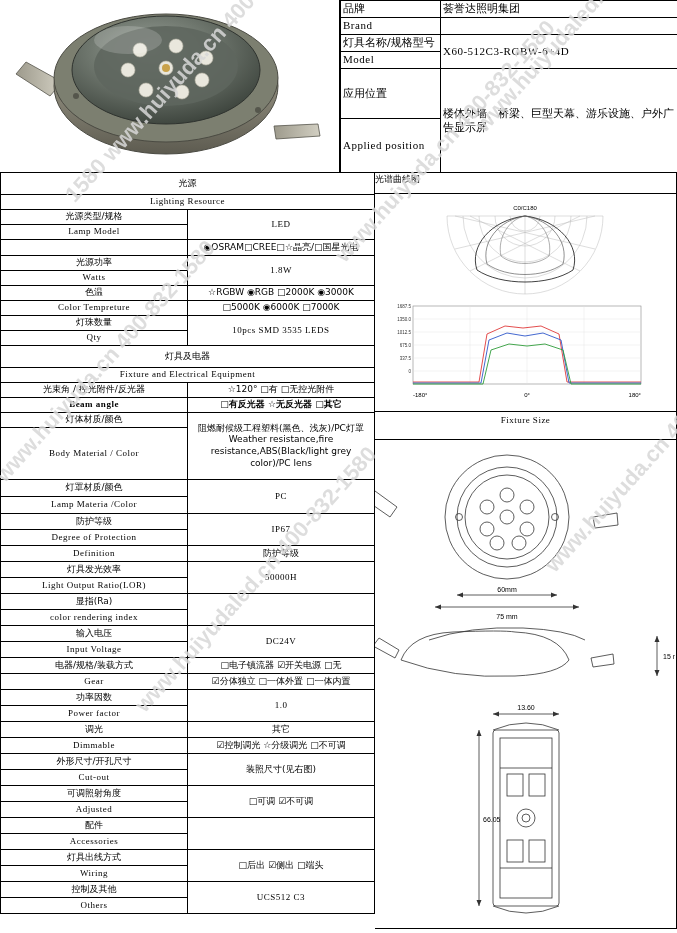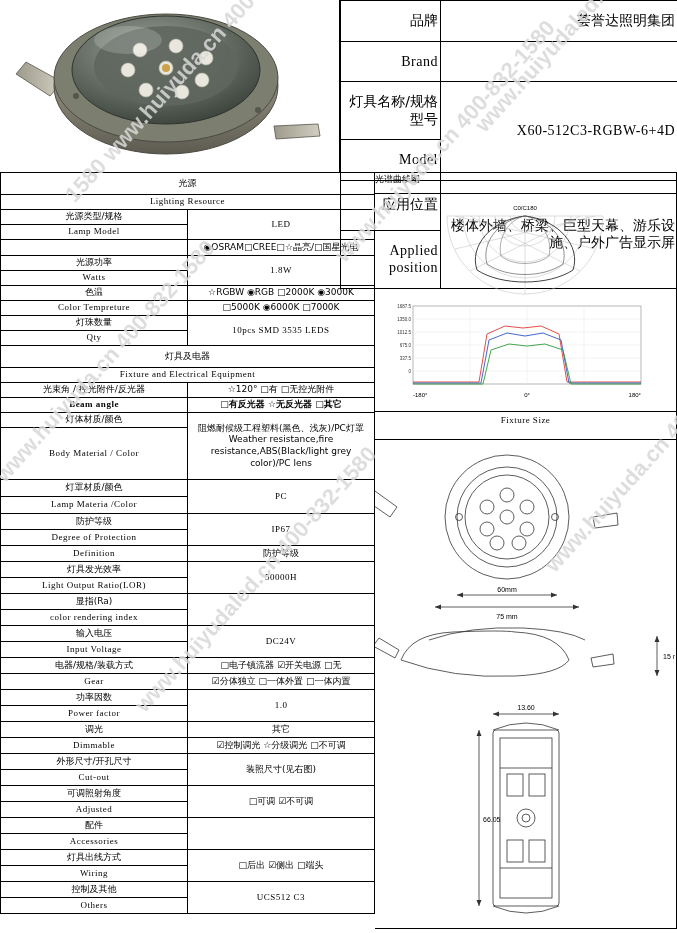--- a/index.html
+++ b/index.html
@@ -38,24 +38,24 @@
     position:absolute;left:0;top:0;width:339px;height:172px;
     overflow:hidden;
   }
   .topspec{
     position:absolute;left:339px;top:0;width:338px;height:172px;
     border-left:1px solid #000;
   }
   table.tbl{border-collapse:collapse;width:100%;}
   table.tbl td{
     border:1px solid #000;
-    text-align:right;
+    text-align:left;
     vertical-align:middle;
-    padding:11px 2px;
-    font-size:14px;
+    padding:1px 2px;
+    font-size:11px;
     line-height:1.25;
   }
   .cn{font-family:"DejaVu Sans", sans-serif;font-size:9px;}
   .en{font-family:"Liberation Serif", serif;font-size:9px;letter-spacing:.5px;}
   .lbl{width:95px;}
 
   
   .main{position:absolute;left:0;top:172px;width:677px;}
   .leftcol{position:absolute;left:0;top:0;width:375px;}
   .rightcol{position:absolute;left:375px;top:0;width:302px;}

